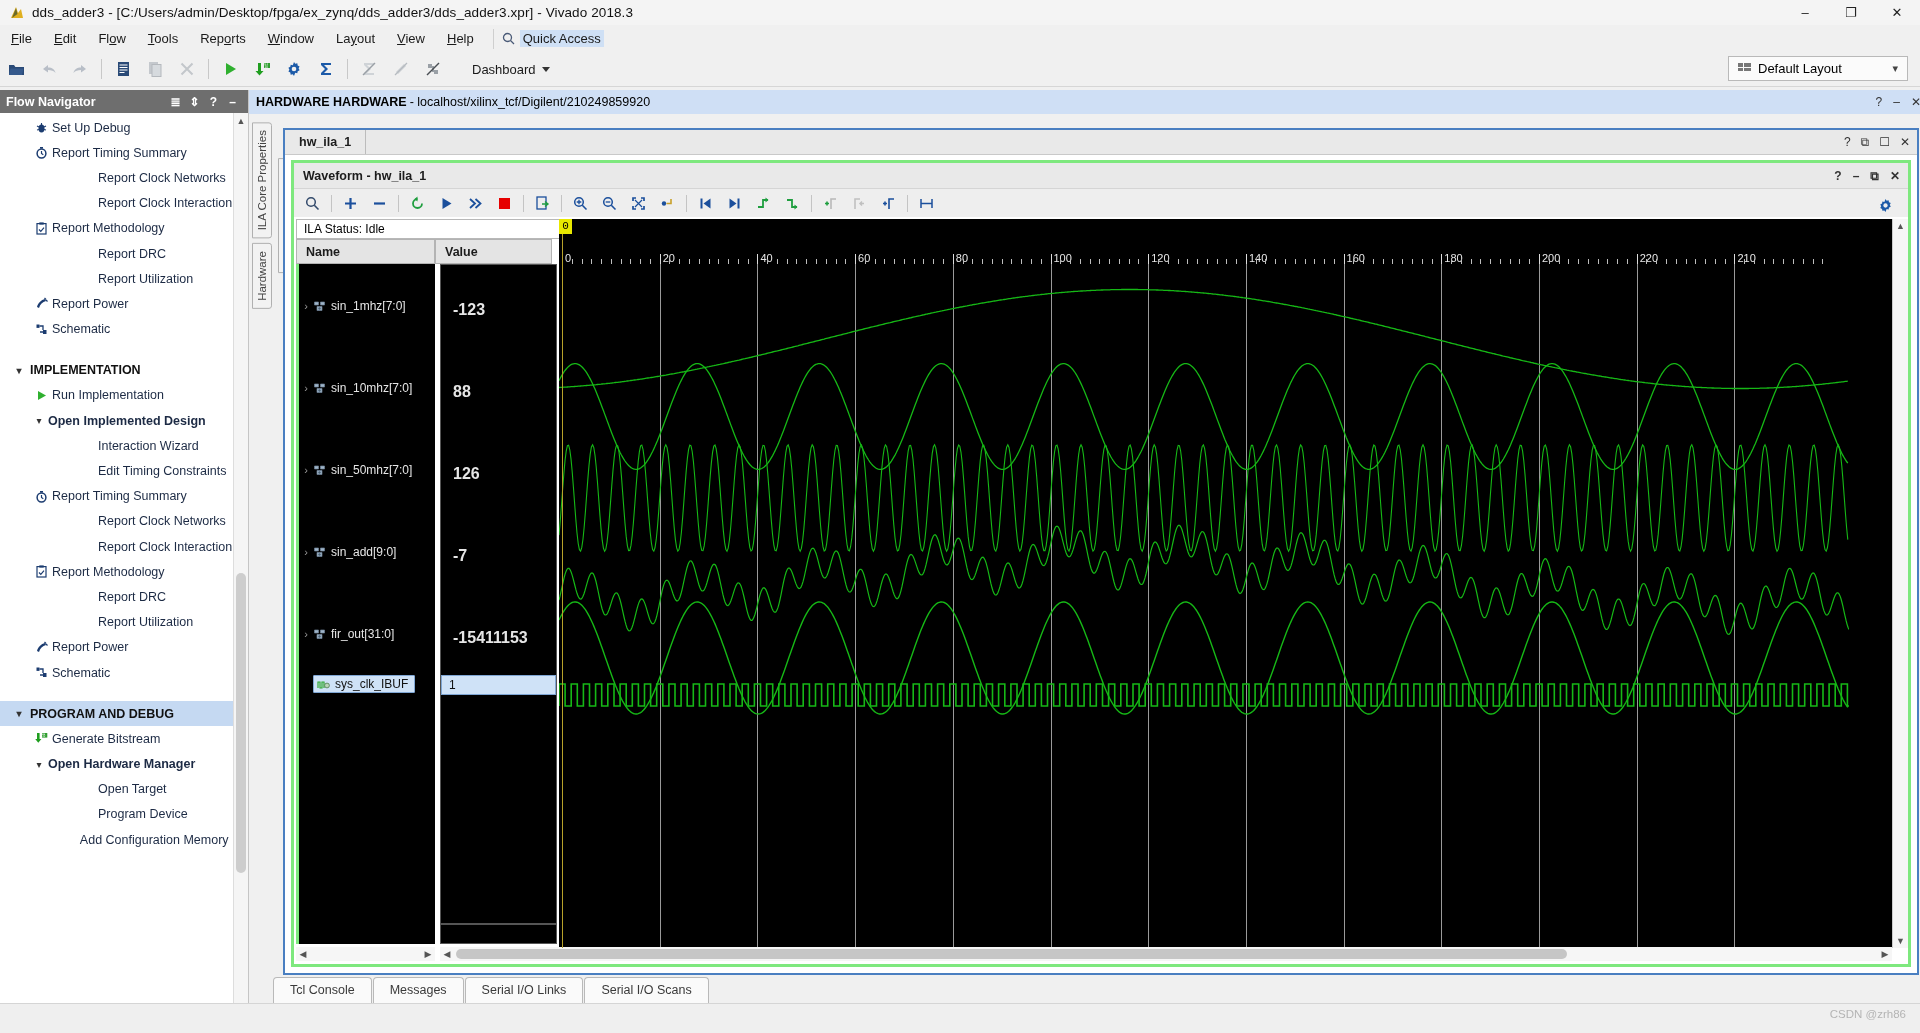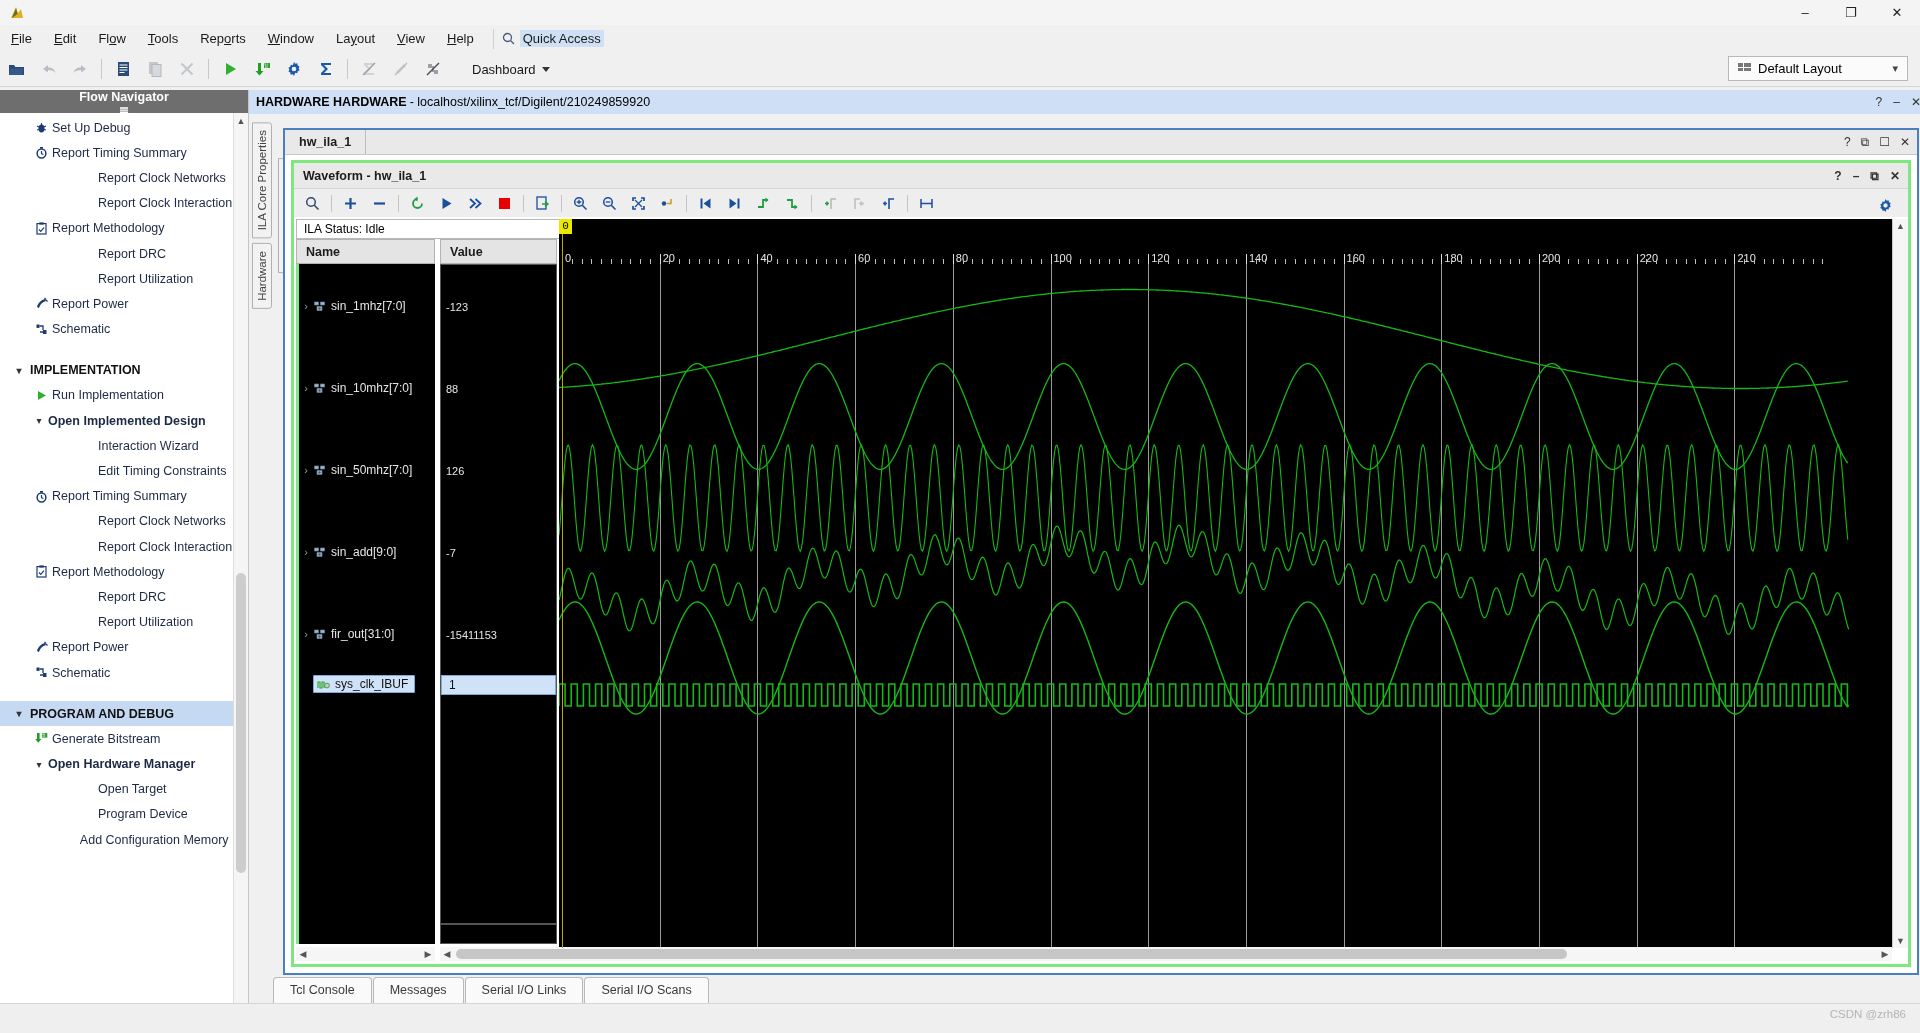--- a/index.html
+++ b/index.html
@@ -87,21 +87,21 @@
   .lay-icon i { position: absolute; background: #777; display: block; }
 
   
   .flownav {
     position: absolute; left: 0; top: 90px; width: 248px; height: 943px;
     background: #fff; border-right: 1px solid #c5c5c5;
   }
   .fn-header {
     height: 23px; background: #6e6e6e; color: #fff;
     display: flex; align-items: center; padding: 0 6px;
-    font-size: 12.5px; font-weight: bold; flex-direction: column;
+    font-size: 12.5px; font-weight: bold;
   }
   .fn-header .ttl { flex: 1; }
   .fn-hicon { width: 19px; text-align: center; font-size: 12px; color: #fff; }
   .fn-body {
     position: absolute; top: 23px; left: 0; right: 0; bottom: 0;
     overflow: hidden; padding-top: 2px;
   }
   .fn-scroll { position: absolute; right: 0; top: 23px; bottom: 0; width: 14px; background: #f5f5f5; border-left: 1px solid #ddd; }
   .fn-scroll .arr { height: 15px; display:flex; align-items:center; justify-content:center; font-size:9px; color:#555; }
   .fn-scroll .thumb { position: absolute; left: 2px; width: 10px; background: #cdcdcd; border-radius: 5px; top: 460px; height: 300px; }
@@ -180,40 +180,40 @@
     font-size: 12px; display: flex; align-items: center; padding-left: 7px;
   }
   .col-headers { position: absolute; left: 2px; top: 22px; display: flex; }
   .col-head {
     height: 25px; background: #e4e4e4; border: 1px solid #b3b3b3;
     display: flex; align-items: center; padding-left: 9px;
     font-size: 12.5px; font-weight: bold; color: #1c1c1c;
     box-sizing: border-box;
   }
   .names-col { width: 139px; }
-  .values-col { width: 117px; margin-left: 5px; }
+  .values-col { width: 117px; }
 
   .name-panel {
     position: absolute; left: 2px; top: 47px; width: 139px; bottom: 40px;
     background: #000; border-left: 3px solid #7ee87e; box-sizing: border-box;
   }
   .value-panel {
     position: absolute; left: 146px; top: 47px; width: 117px; bottom: 40px;
     background: #000; border: 1px solid #555; box-sizing: border-box;
   }
   .sig-row {
     position: absolute; left: 0; width: 100%; height: 20px;
     display: flex; align-items: center; color: #e6e6e6; font-size: 12px;
     white-space: nowrap;
   }
   .sig-row .exp { width: 14px; text-align: center; color: #9a9a9a; font-size: 11px; }
   .bus-ico {
     width: 13px; height: 11px; margin-right: 5px; position: relative; flex: 0 0 auto;
   }
-  .val-row { position: absolute; left: 5px; color: #e6e6e6; font-size: 11px; white-space: nowrap; }
+  .val-row { position: absolute; left: 12px; color: #e6e6e6; font-size: 16px; white-space: nowrap; font-weight: bold; }
   .sel-name {
     background: #cfe2f7; color: #111; border: 1px solid #7fa6d4;
     padding: 1px 6px 1px 3px; margin-left: 14px; display: flex; align-items: center; border-radius: 1px;
   }
   .sel-val {
     position: absolute; left: 0; width: 100%; box-sizing: border-box;
     background: #cfe2f7; color: #111; border: 1px solid #7fa6d4;
     font-size: 12px; padding: 1px 0 1px 7px; height: 20px; display: flex; align-items: center;
   }
 
@@ -291,20 +291,21 @@
 
 <div id="app">
 
   <div class="titlebar">
     <span class="tb-icon">
       <svg width="16" height="16" viewBox="0 0 16 16">
         <path d="M2 13 L7 2 L9 8 L12 4 L14 13 Z" fill="#e0b020"></path>
         <path d="M3 13 L7 3 L8.5 9 Z" fill="#6a6a2a"></path>
       </svg>
     </span>
+    <span class="tb-title">dds_adder3 - [C:/Users/admin/Desktop/fpga/ex_zynq/dds_adder3/dds_adder3.xpr] - Vivado 2018.3</span>
     <div class="win-btns">
       <div class="win-btn">–</div>
       <div class="win-btn">❐</div>
       <div class="win-btn close">✕</div>
     </div>
   </div>
 
   <div class="menubar">
     <div class="menu-item"><u>F</u><span></span>ile</div>
     <div class="menu-item"><u>E</u>dit</div>

